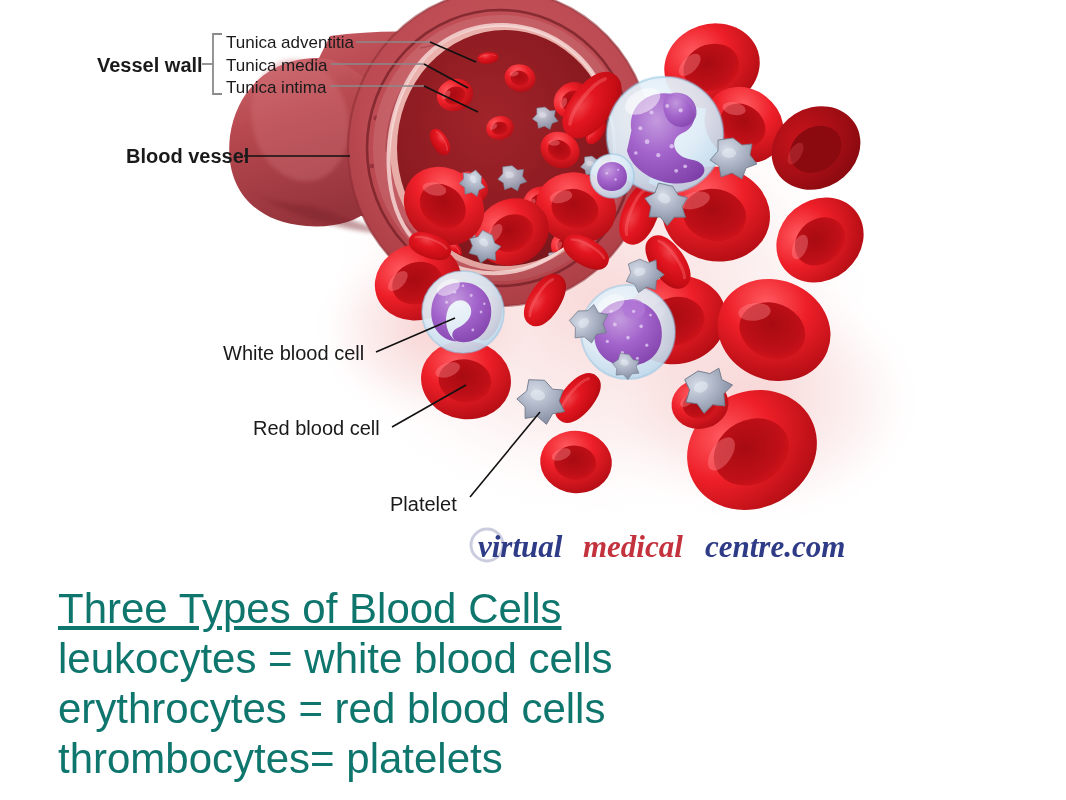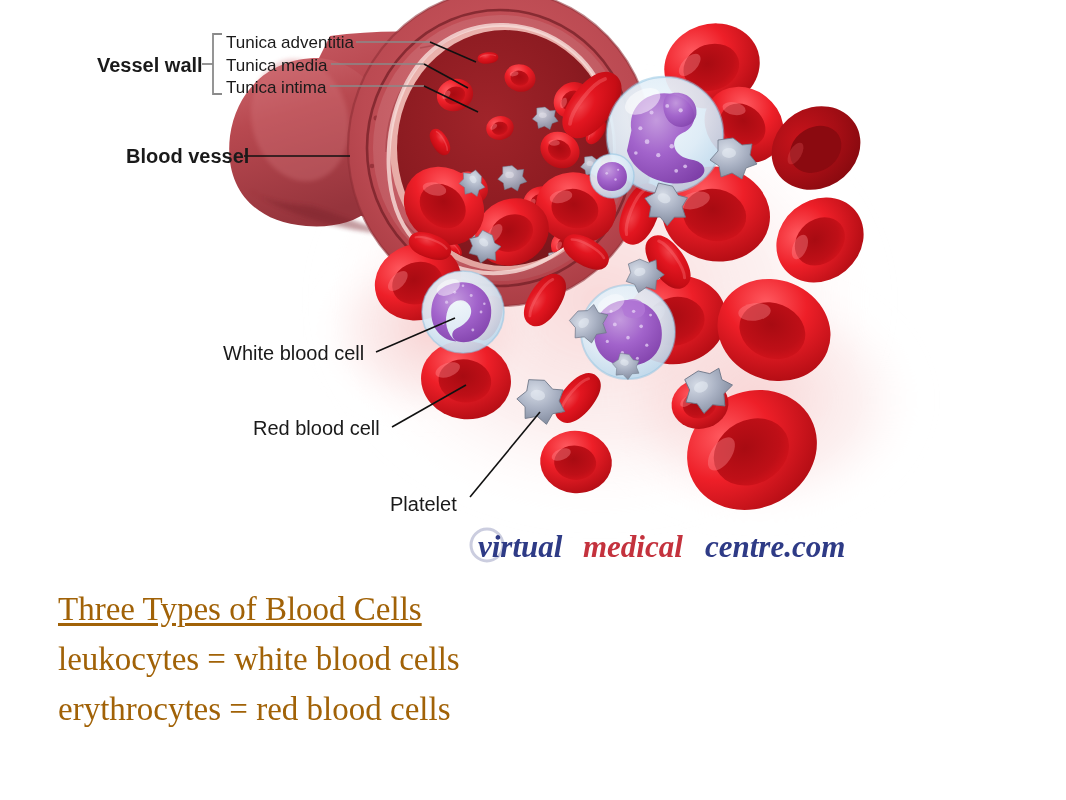--- a/index.html
+++ b/index.html
@@ -66,23 +66,23 @@
   }
 
   
   #text-block {
     position: absolute;
     left: 58px;
     top: 584px;
     width: 960px;
   }
   #text-block .line {
-    font-family: Liberation Serif, serif;
-    color: #a16207;
-    font-size: 33px;
+    font-family: Liberation Sans, sans-serif;
+    color: #0f766e;
+    font-size: 42px;
     line-height: 50px;
     letter-spacing: 0px;
     white-space: pre;
   }
   #text-block .heading {
     text-decoration: underline;
     text-underline-offset: 3px;
   }
 
   
@@ -590,15 +590,16 @@
         <text class="wm wm-red" x="583" y="557">medical</text>
         <text class="wm wm-blue" x="705" y="557">centre.com</text>
       </g>
     </svg>
   </div>
 
   <div id="text-block">
     <div class="line heading">Three Types of Blood Cells</div>
     <div class="line">leukocytes = white blood cells</div>
     <div class="line">erythrocytes = red blood cells</div>
+    <div class="line">thrombocytes= platelets</div>
   </div>
 
 </div>
 
 </body></html>

